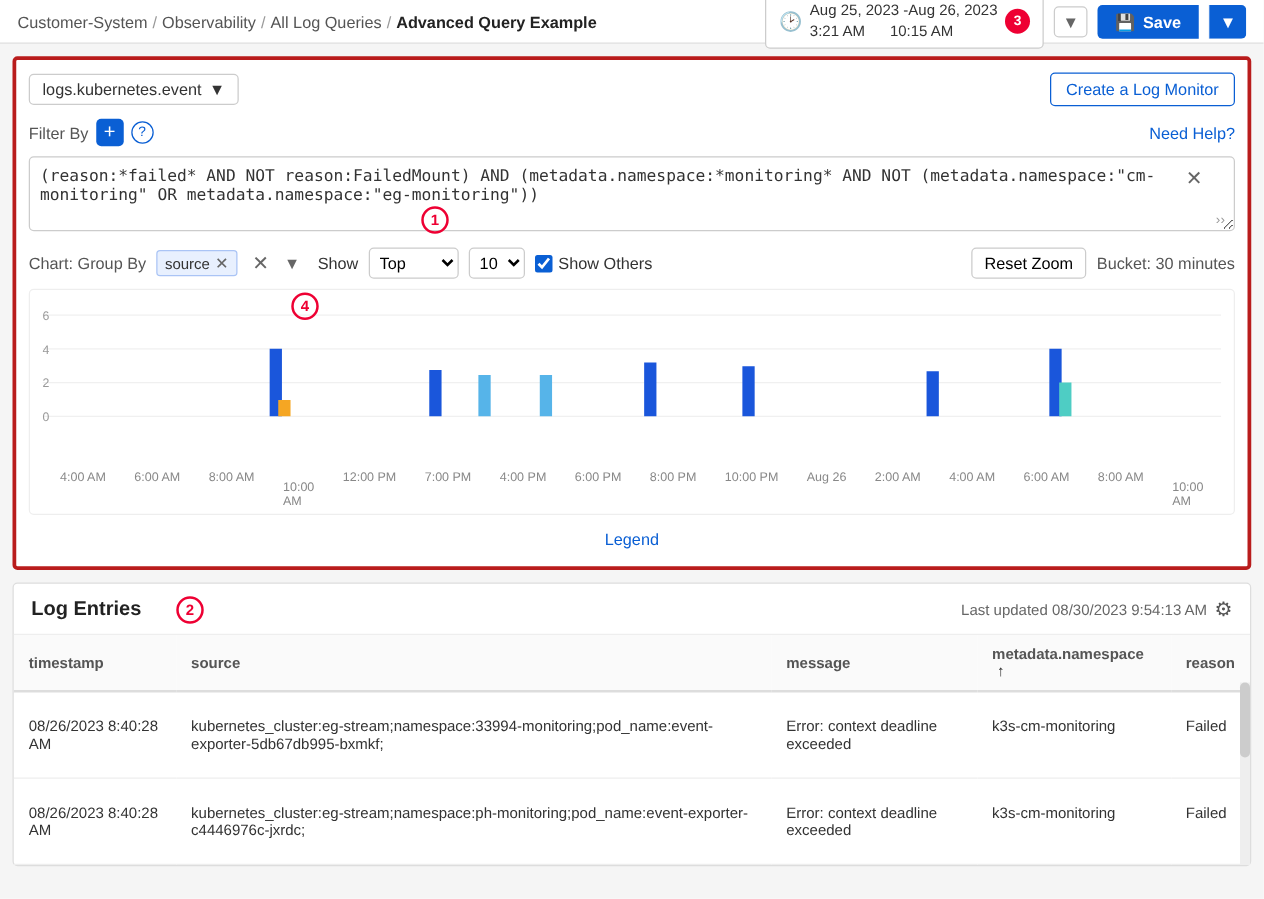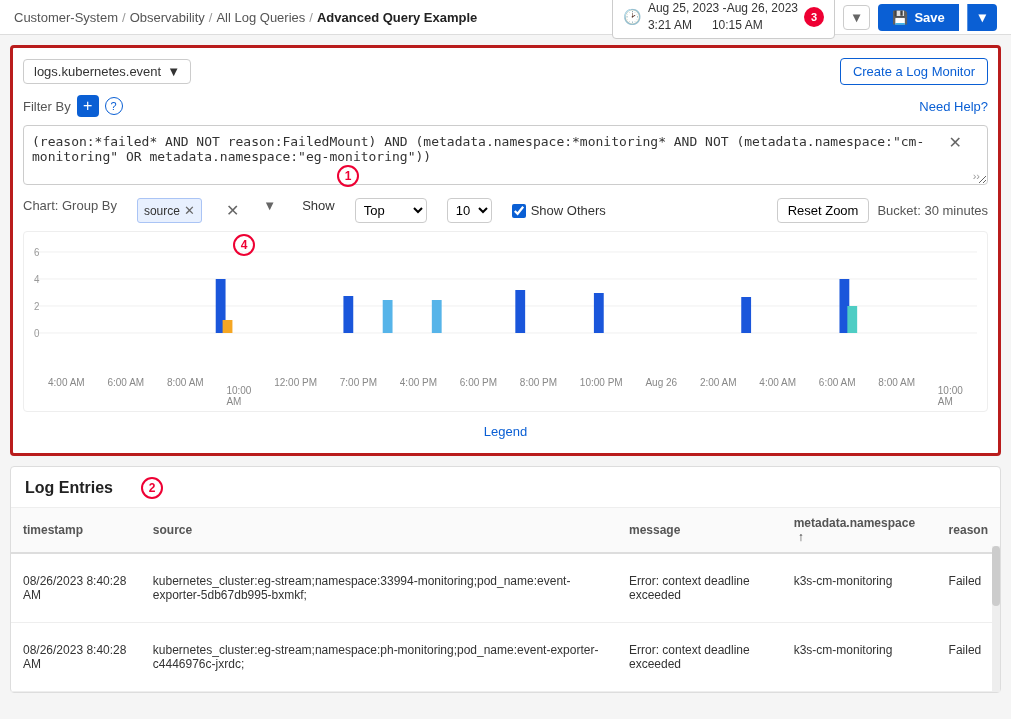--- a/index.html
+++ b/index.html
@@ -35,21 +35,21 @@
     .help-icon { color: #0a5fd4; border: 1px solid #0a5fd4; border-radius: 50%; width: 18px; height: 18px; display: flex; align-items: center; justify-content: center; font-size: 11px; cursor: pointer; }
     .need-help { color: #0a5fd4; font-size: 13px; cursor: pointer; margin-left: auto; }
 
     
     .query-box-wrapper { position: relative; margin-bottom: 10px; }
     .query-box { width: 100%; border: 1px solid #ccc; border-radius: 4px; padding: 8px 36px 8px 8px; font-size: 13px; font-family: monospace; color: #333; resize: vertical; min-height: 60px; background: #fff; }
     .query-clear-btn { position: absolute; right: 26px; top: 8px; background: none; border: none; cursor: pointer; color: #666; font-size: 16px; }
     .circle-label { display: inline-flex; align-items: center; justify-content: center; border: 2px solid #e03; color: #e03; border-radius: 50%; width: 22px; height: 22px; font-size: 12px; font-weight: 700; margin-left: 4px; }
 
     
-    .chart-controls { display: flex; gap: 20px; margin-bottom: 8px; flex-wrap: wrap; }
+    .chart-controls { display: flex; align-items: center; gap: 8px; margin-bottom: 8px; flex-wrap: wrap; }
     .chart-label { color: #555; font-size: 13px; }
     .tag-chip { display: flex; align-items: center; gap: 4px; background: #e8f0fe; border: 1px solid #aac4f5; border-radius: 3px; padding: 2px 6px; font-size: 12px; color: #333; }
     .tag-chip .remove { cursor: pointer; color: #666; font-size: 13px; }
     .clear-btn { background: none; border: none; color: #666; cursor: pointer; font-size: 16px; padding: 0 4px; }
     .show-others-check { display: flex; align-items: center; gap: 5px; font-size: 13px; cursor: pointer; }
     .show-others-check input { accent-color: #0a5fd4; width: 14px; height: 14px; }
     .chart-right { display: flex; align-items: center; gap: 8px; margin-left: auto; }
     .reset-zoom-btn { background: #fff; border: 1px solid #ccc; border-radius: 4px; padding: 4px 10px; font-size: 13px; cursor: pointer; }
     .bucket-label { font-size: 13px; color: #555; }
 
@@ -204,20 +204,24 @@
     </div>
   </div>
   <div class="legend-link">Legend</div>
 </div>
 
 <div class="log-section">
   <div class="log-header">
     <div class="log-title">
       <span>Log Entries</span>
       <span class="circle-label">2</span>
+    </div>
+    <div class="log-updated">
+      <span>Last updated 08/30/2023 9:54:13 AM</span>
+      <span class="settings-icon">⚙</span>
     </div>
   </div>
   <div class="table-scroll-container">
     <table class="log-table">
       <thead>
         <tr>
           <th><span>timestamp</span></th>
           <th><span>source</span></th>
           <th><span>message</span></th>
           <th style="cursor:pointer;">

